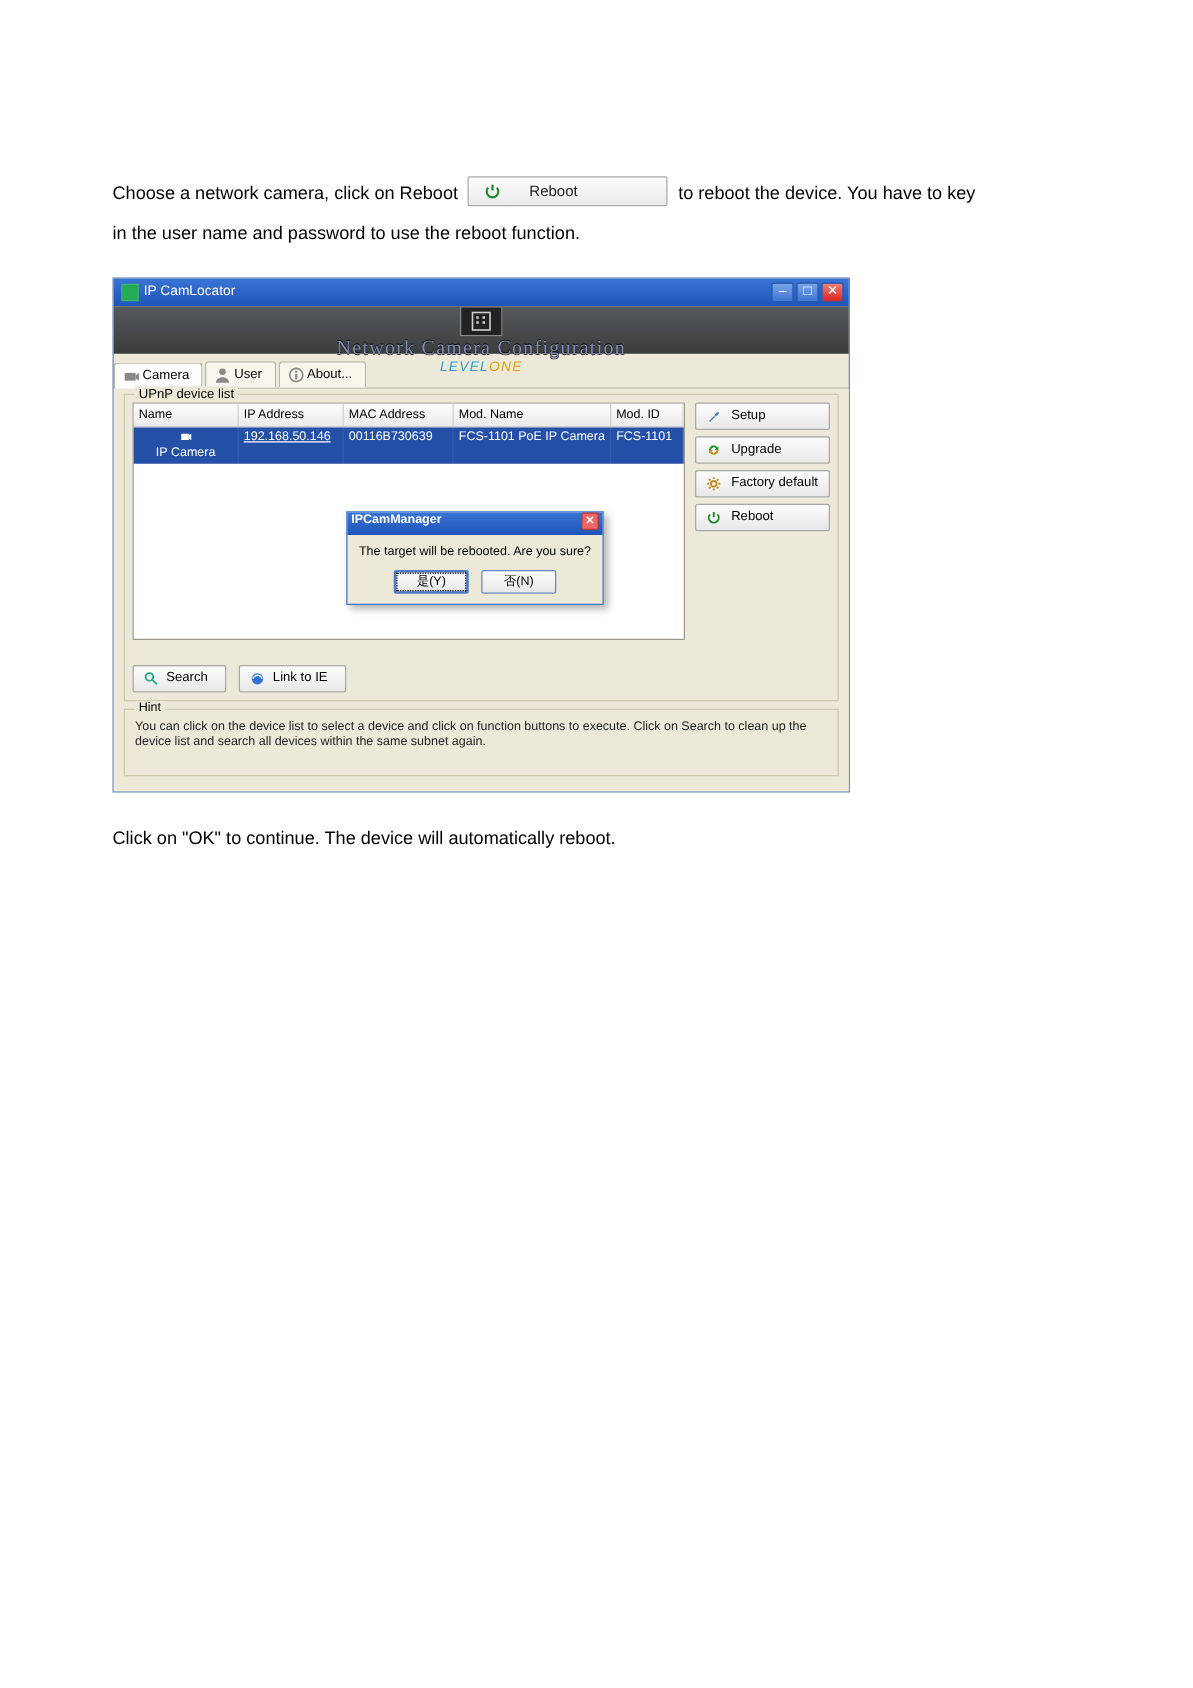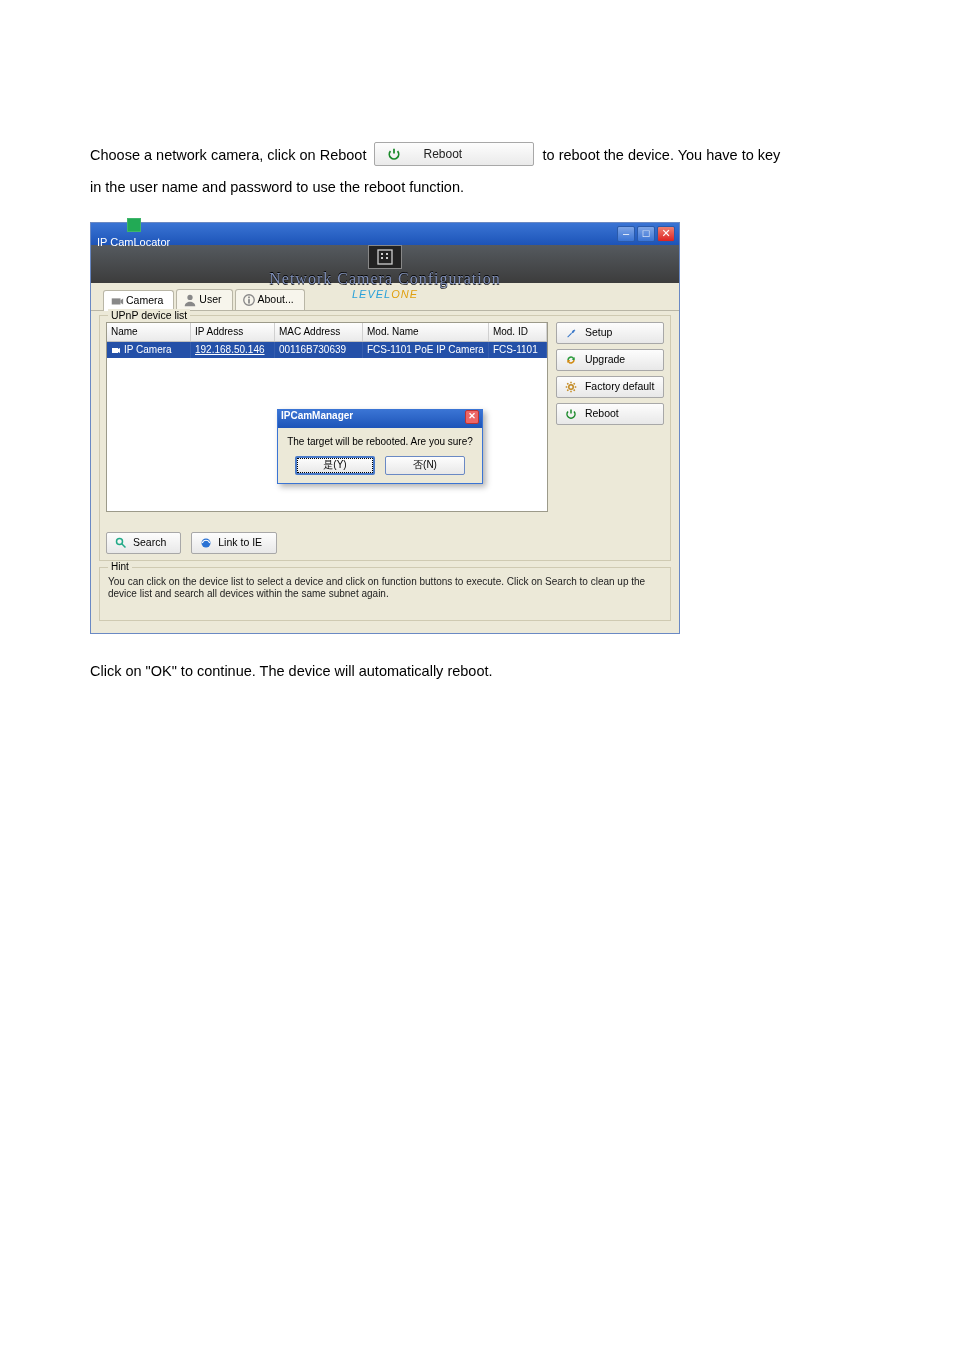--- a/index.html
+++ b/index.html
@@ -45,21 +45,21 @@
   }
   .titlebar {
     height: 22px;
     background: linear-gradient(#3a74d4,#1d54b8);
     display: flex;
     align-items: center;
     color: #fff;
     padding: 0 4px;
     justify-content: space-between;
   }
-  .titlebar-left { display:flex; align-items:center; gap:4px; padding-left:2px;flex-direction:column;}
+  .titlebar-left { display:flex; align-items:center; gap:4px; padding-left:2px;}
   .titlebar-ico { width:14px;height:14px;background:#2a5; border:1px solid #fff2;}
   .winbtns { display:flex; gap:2px;}
   .winbtn { width:18px;height:16px;background:linear-gradient(#7ea5e6,#3a74d4);border:1px solid #2a5aaa;border-radius:2px;display:flex;align-items:center;justify-content:center;color:#fff;font-size:11px;}
   .winbtn.close{ background:linear-gradient(#f08070,#d22);}
   .header-strip{
     height:38px;
     background: linear-gradient(#555a5f,#3c3c3c);
     display:flex;align-items:center;justify-content:space-between;
     padding:0 8px;
     color:#fff;
@@ -76,21 +76,21 @@
     text-shadow:0 1px 0 #222, 0 -1px 0 #000;
   }
   .brand{
     font-family: Arial Black, Arial, sans-serif;
     letter-spacing:1px;
     font-style:italic;
   }
   .brand .lv{ color:#2aa1d9;}
   .brand .one{ color:#e0a010;}
   .tab-row{
-    display:flex; align-items:flex-end; gap:0; padding:4px 6px 0 12px; height:28px;
+    display:flex; align-items:flex-end; gap:0; padding:4px 6px 0 0; height:28px;
     border-bottom:1px solid #b9b6a6;
   }
   .tabicon{ width:14px;height:14px; margin-right:2px;}
   .tab{
     border:1px solid #b9b6a6; border-bottom:none;
     background:#f7f5ec;
     padding:3px 10px 3px 6px;
     font-size:10.5px;
     border-radius:3px 3px 0 0;
     margin-right:2px;
@@ -123,21 +123,21 @@
   .grid-head{
     display:flex; background:linear-gradient(#fefefe,#eaeaea); border-bottom:1px solid #c0c0c0;
     font-size:10px;
   }
   .gh{ padding:3px 4px; border-right:1px solid #d0d0d0; white-space:nowrap; overflow:hidden;}
   .gh.name{width:84px;} .gh.ip{width:84px;} .gh.mac{width:88px;} .gh.mname{flex:1;} .gh.mid{width:58px;}
   .grid-row{
     display:flex; background:#2450a8; color:#fff; font-size:10px;
   }
   .gc{ padding:2px 4px; border-right:1px solid rgba(255,255,255,0.08); white-space:nowrap; overflow:hidden;}
-  .gc.name{width:84px;display:flex;align-items:center;gap:3px;} .gc.ip{width:84px;text-decoration:underline;} .gc.mac{width:88px;} .gc.mname{flex:1;} .gc.mid{width:58px;}
+  .gc.name{width:84px;display:flex;align-items:center;gap:3px;flex-direction:column;} .gc.ip{width:84px;text-decoration:underline;} .gc.mac{width:88px;} .gc.mname{flex:1;} .gc.mid{width:58px;}
   .side-btn{
     width:100%; height:22px;
     background:linear-gradient(#fdfdfd,#e8e8e8);
     border:1px solid #a8a8a8; border-radius:2px;
     display:flex; align-items:center; gap:8px;
     padding:0 8px; margin-bottom:5px; font-size:10.5px;
   }
   .side-btn svg{flex:0 0 auto;}
   .bottom-btns{ display:flex; gap:10px; margin-top:20px;}
   .tool-btn{
@@ -163,21 +163,21 @@
     width:206px; border:1px solid #3a74d4; background:#ece9d8;
     box-shadow:3px 3px 6px rgba(0,0,0,.3);
   }
   .modal-title{
     height:18px;background:linear-gradient(#3a74d4,#1d54b8); color:#fff; font-weight:bold;
     font-size:10px;display:flex;justify-content:space-between;padding:0 3px;
   }
   .modal-x{ width:14px;height:14px;background:#e66;border:1px solid #b33;color:#fff;display:flex;align-items:center;justify-content:center;font-size:9px;border-radius:2px;}
   .modal-body{ padding:8px; font-size:10px; text-align:center;}
   .modal-btns{ display:flex;gap:10px;justify-content:center;margin-top:8px;}
-  .modal-btn{ width:80px;height:19px;border:1px solid #6a89c4;background:linear-gradient(#fdfdfd,#e8e8e8);font-size:10px;border-radius:2px;}
+  .modal-btn{ width:60px;height:19px;border:1px solid #6a89c4;background:linear-gradient(#fdfdfd,#e8e8e8);font-size:10px;border-radius:2px;}
   .modal-btn.focus{ outline:1px dotted #000; outline-offset:-3px; border:2px solid #4a7ac8;}
 </style>
 </head>
 <body>
 
 <p>
   <span class="flowtext">Choose a network camera, click on Reboot </span>
   <span class="inline-btn">
     <svg width="14" height="14" viewBox="0 0 24 24">
       <path fill="none" stroke="#1a8a2a" stroke-width="3" d="M12 3v8"></path>

